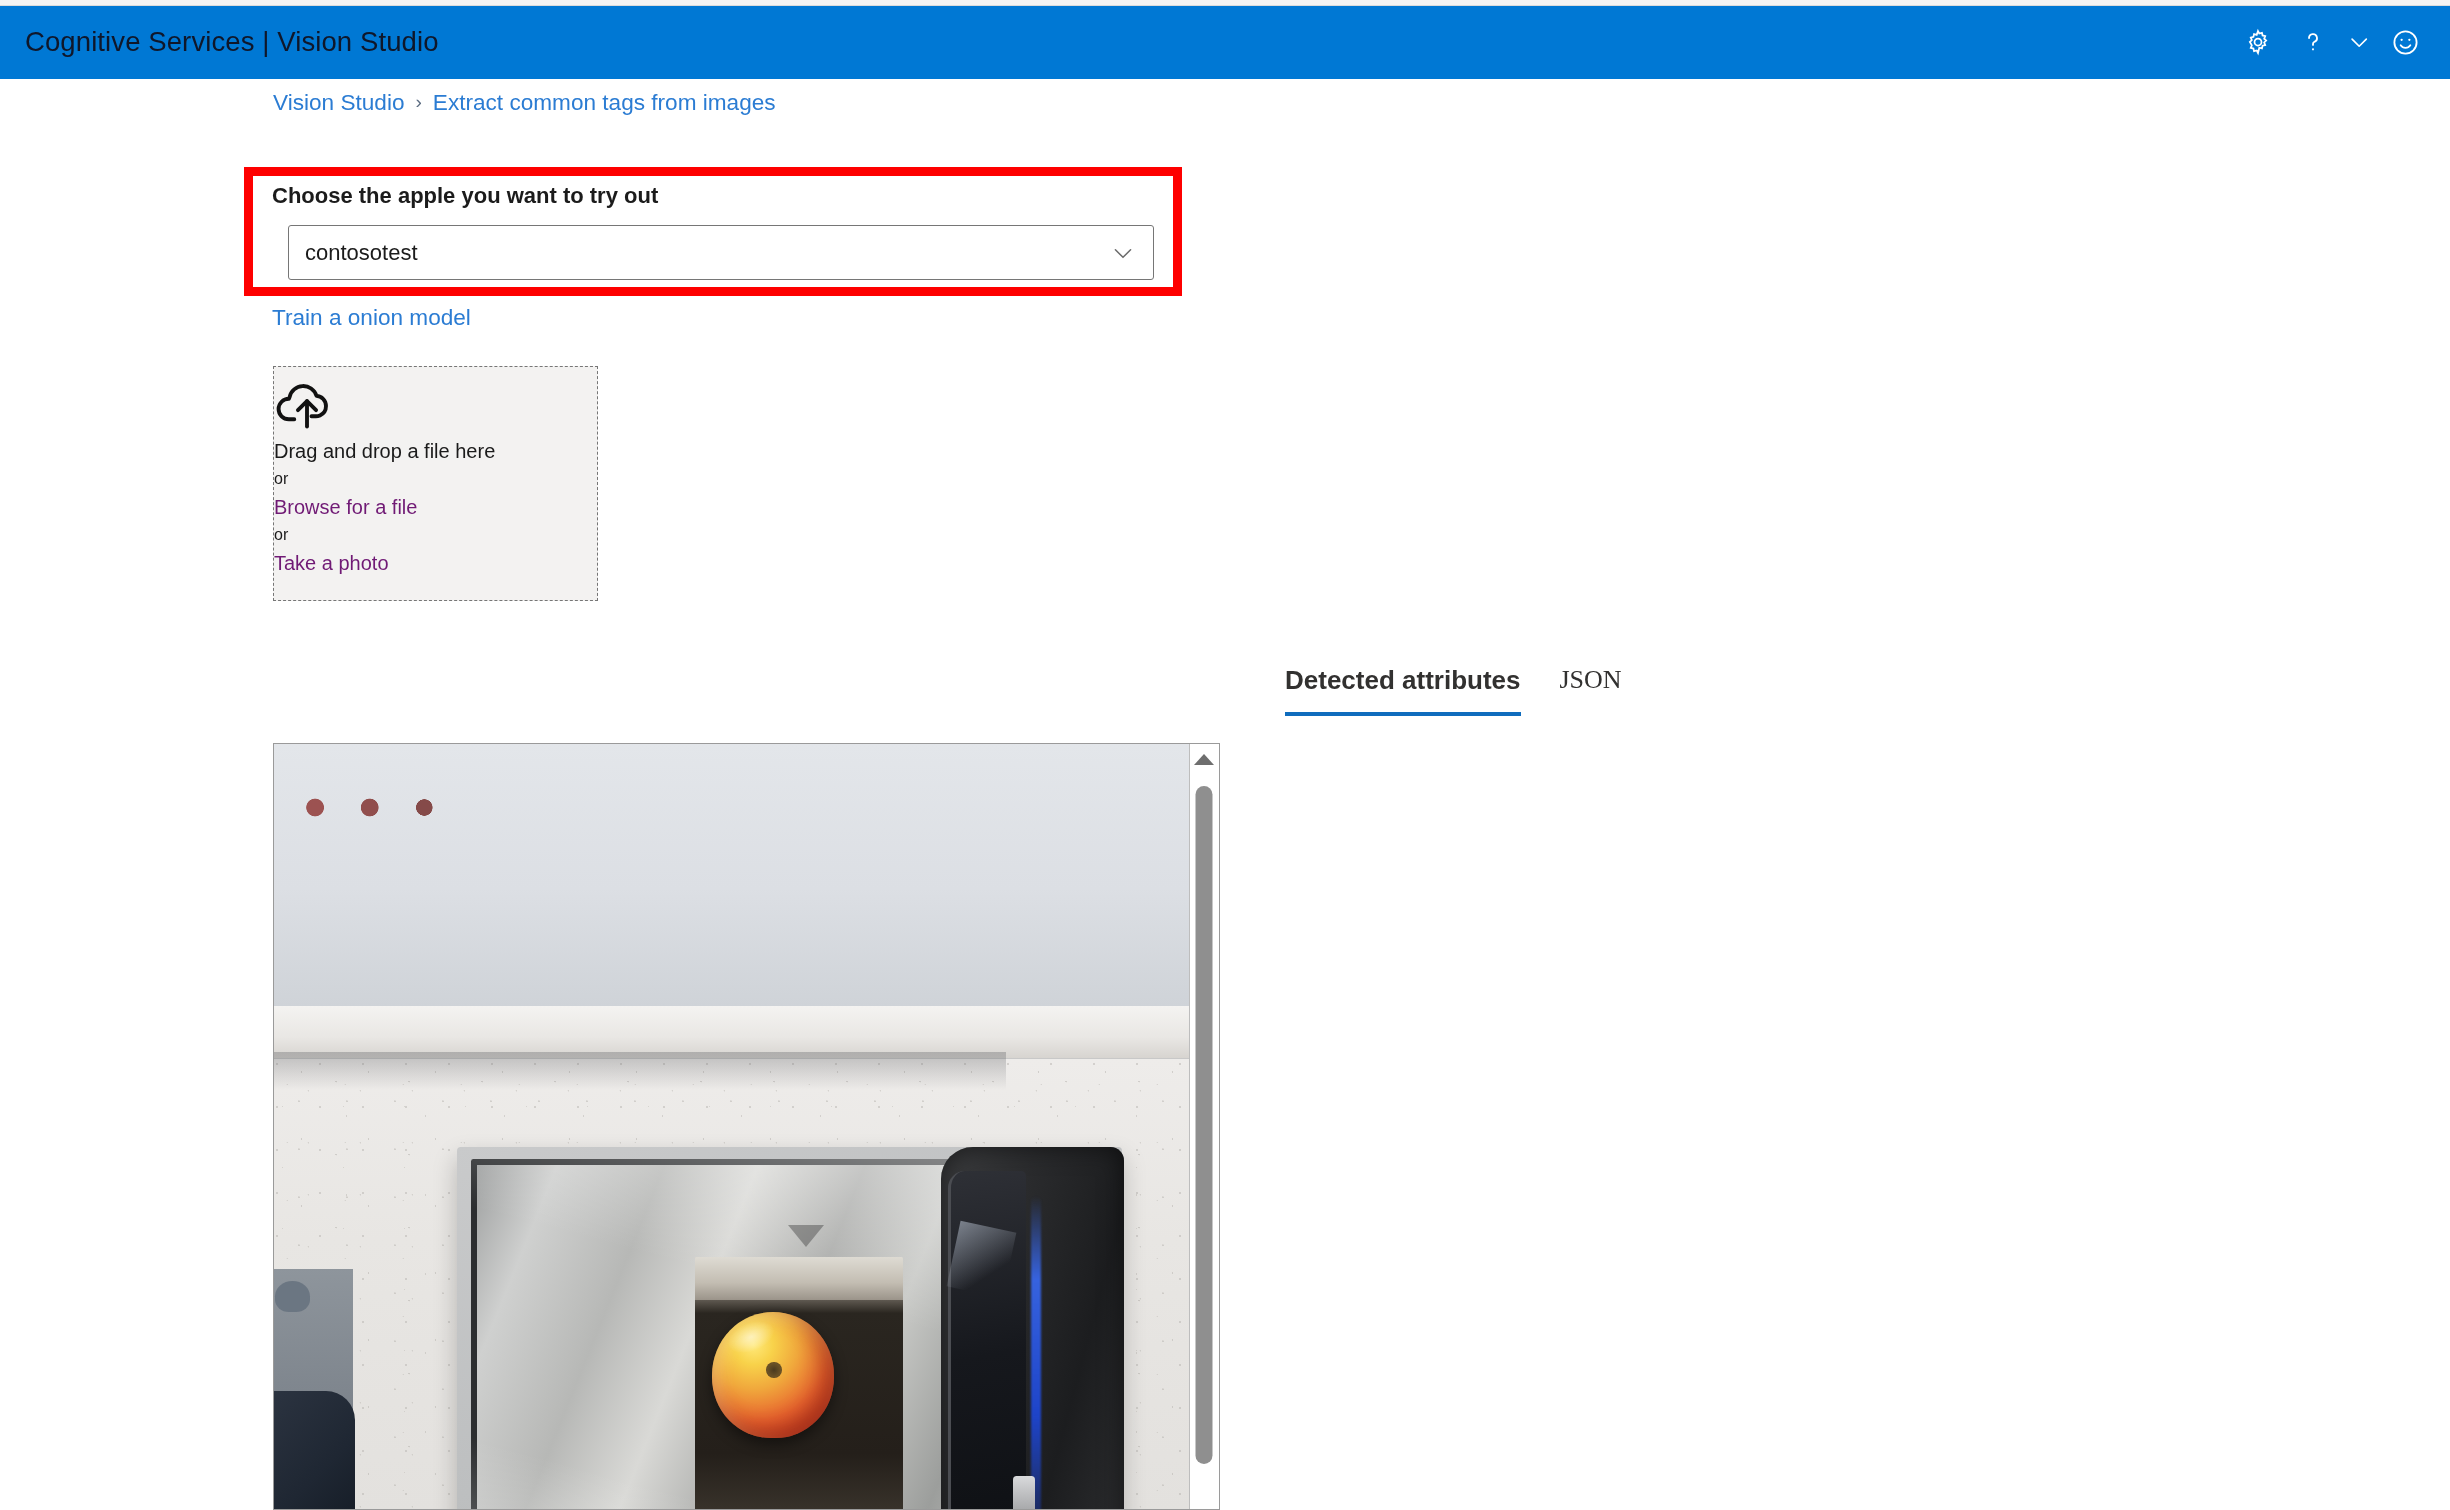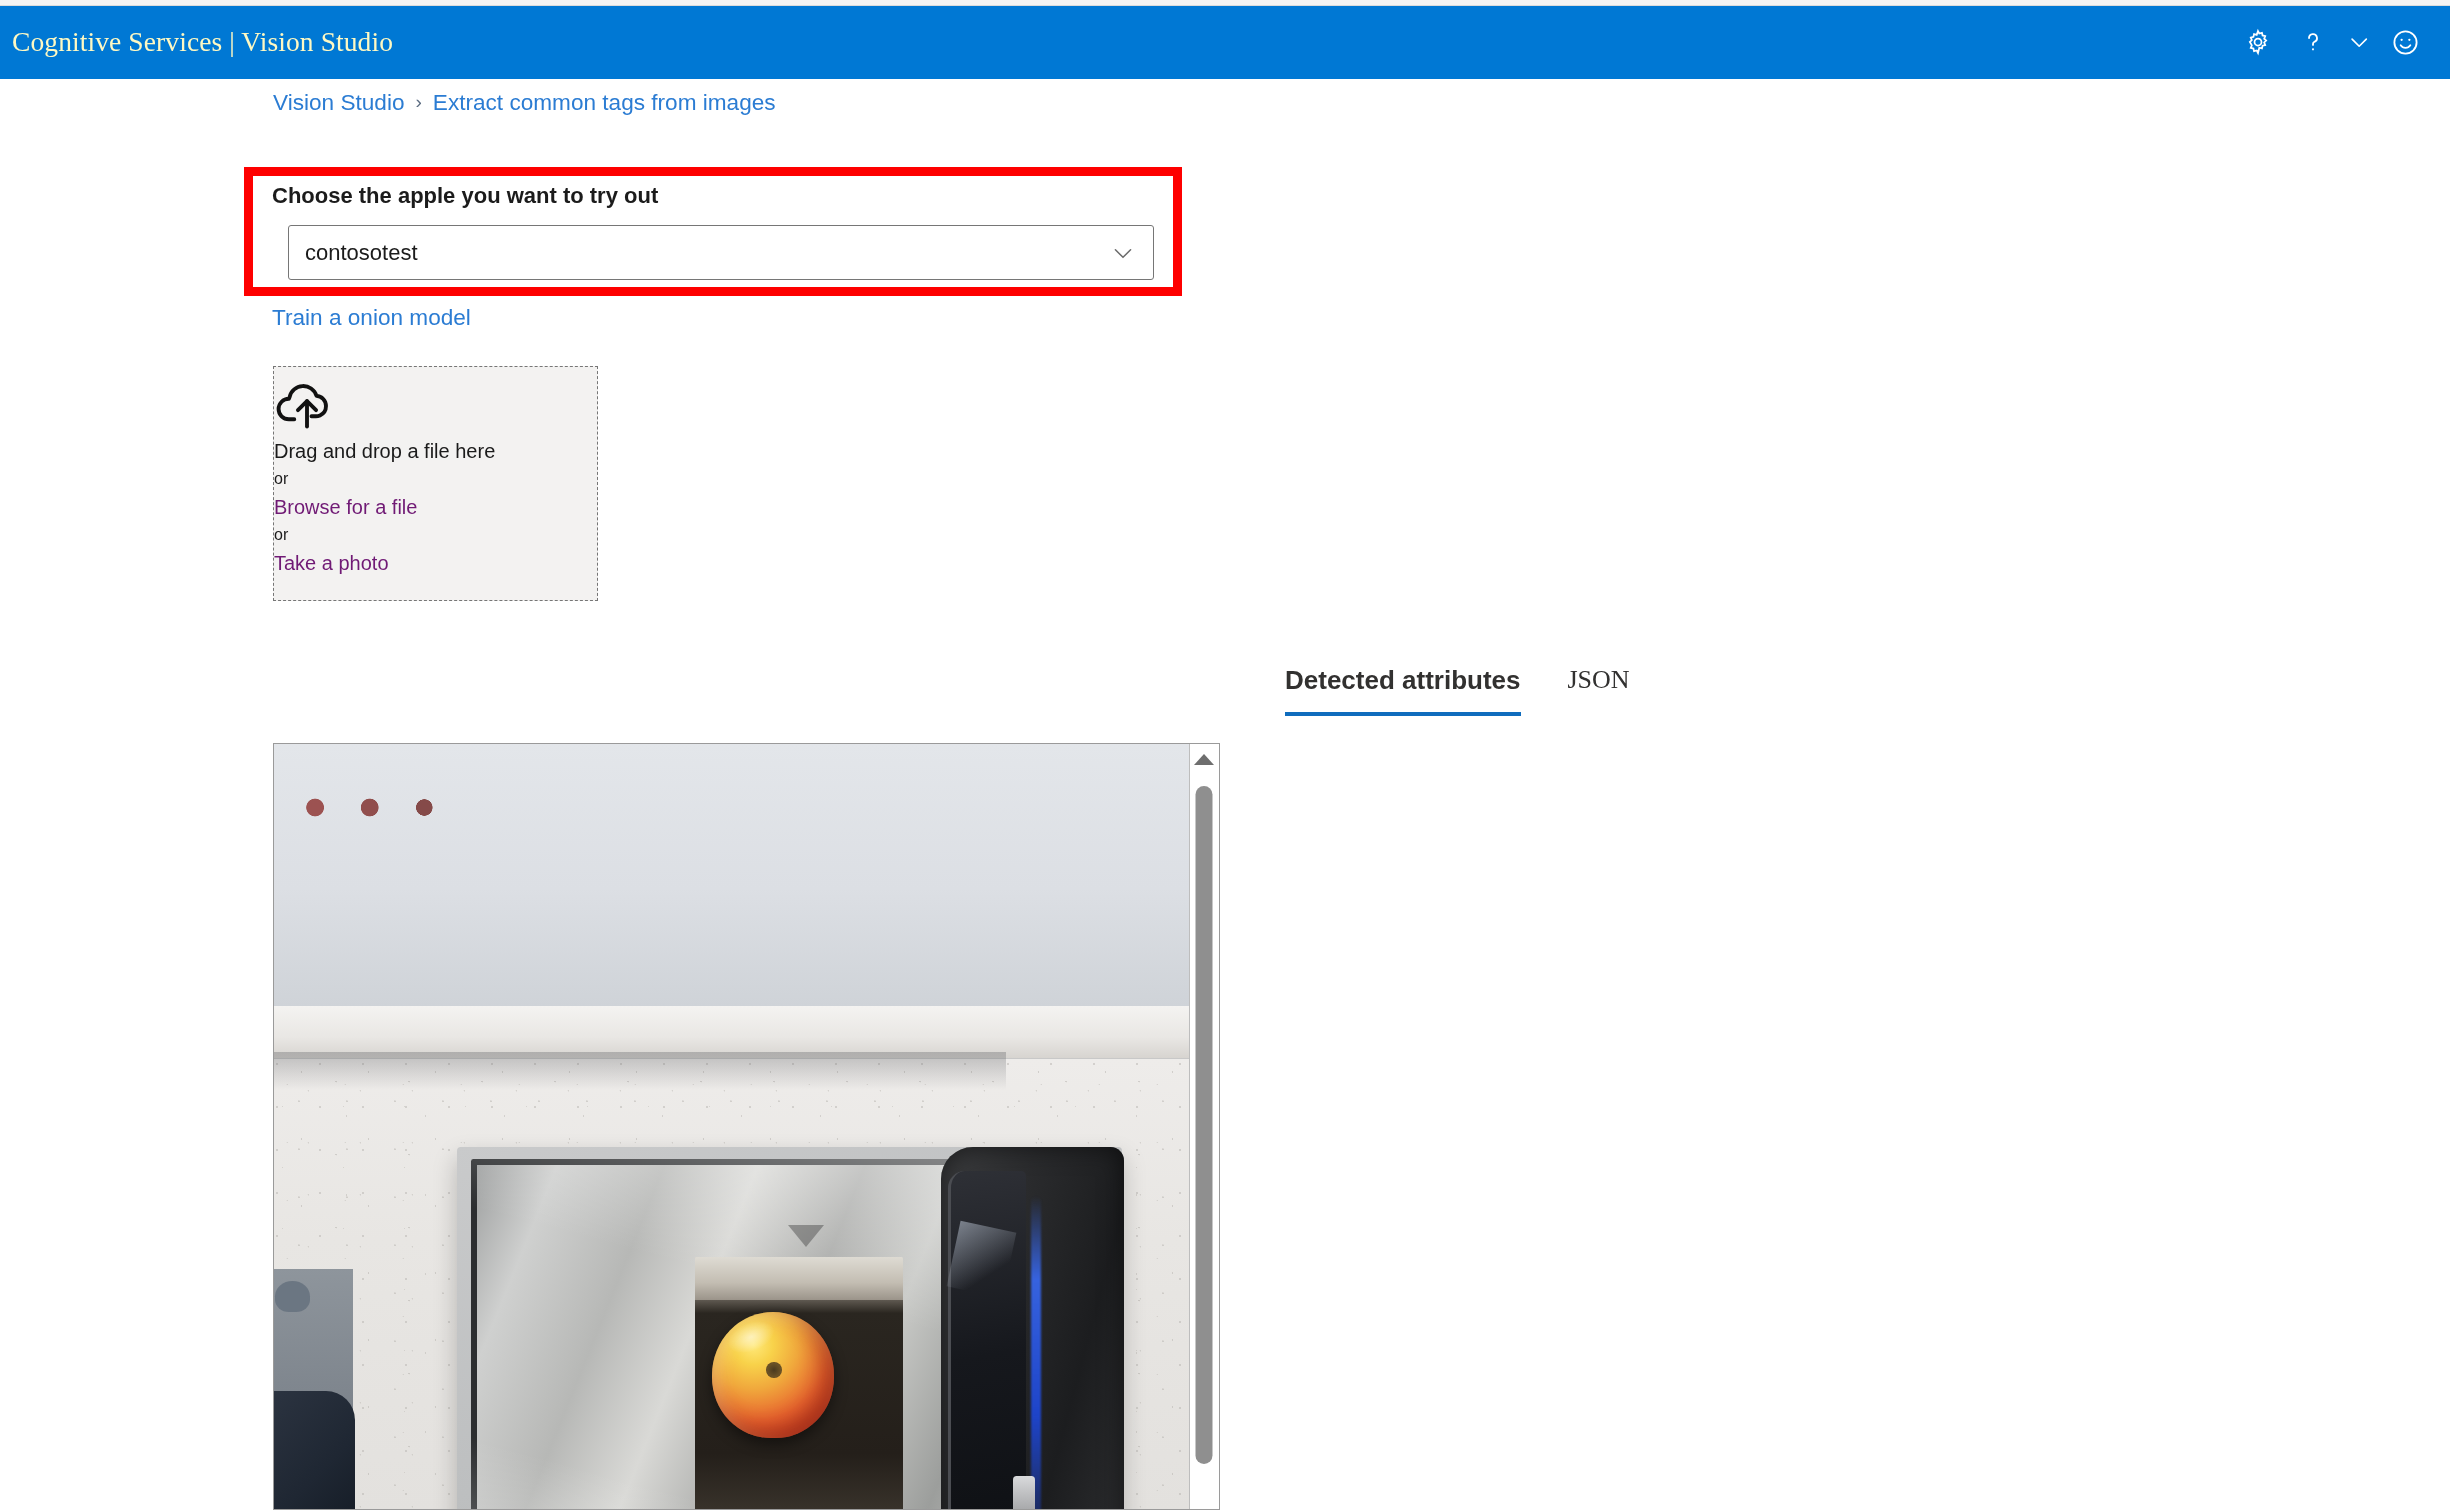--- a/index.html
+++ b/index.html
@@ -30,27 +30,26 @@
   
   .header {
     position: absolute;
     left: 0; top: 5.5px;
     width: 2450px; height: 73px;
     background: #0078d4;
     display: flex;
     align-items: center;
   }
   .header-title {
-    margin-left: 12px;
-    color: #fef9c3;
+    margin-left: 25px;
+    color: #0f172a;
     font-size: 27.5px;
     font-weight: 400;
     letter-spacing: 0.1px;
     white-space: nowrap;
-    font-family: Liberation Serif, serif;
   }
   .header-actions {
     position: absolute;
     right: 17px; top: 0;
     height: 73px;
     display: flex;
     align-items: center;
     gap: 0px;
   }
   .hdr-btn {
@@ -160,21 +159,21 @@
     white-space: nowrap;
   }
   .dz-or { font-size: 16px; color: #1b1b1b; line-height: 28px; }
 
   
   .tabs {
     position: absolute;
     left: 1285px; top: 665px;
     display: flex;
     align-items: flex-start;
-    gap: 8px;
+    gap: 0;
   }
   .tab {
     font-size: 26px;
     color: #323130;
     padding: 0 0 16px 0;
     cursor: pointer;
     white-space: nowrap;
   }
   .tab.active { font-weight: 700; border-bottom: 4.3px solid #0f6cbd; }
   .tab.inactive { margin-left: 39px; font-weight: 400; font-family: Liberation Serif, serif; }

